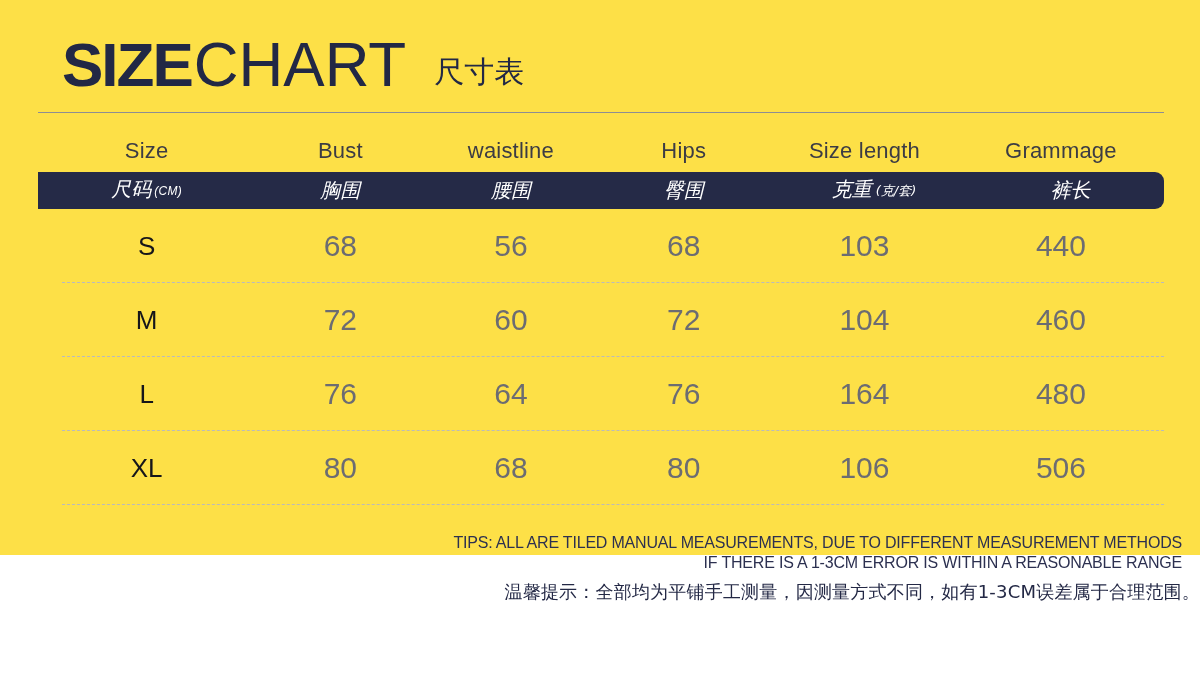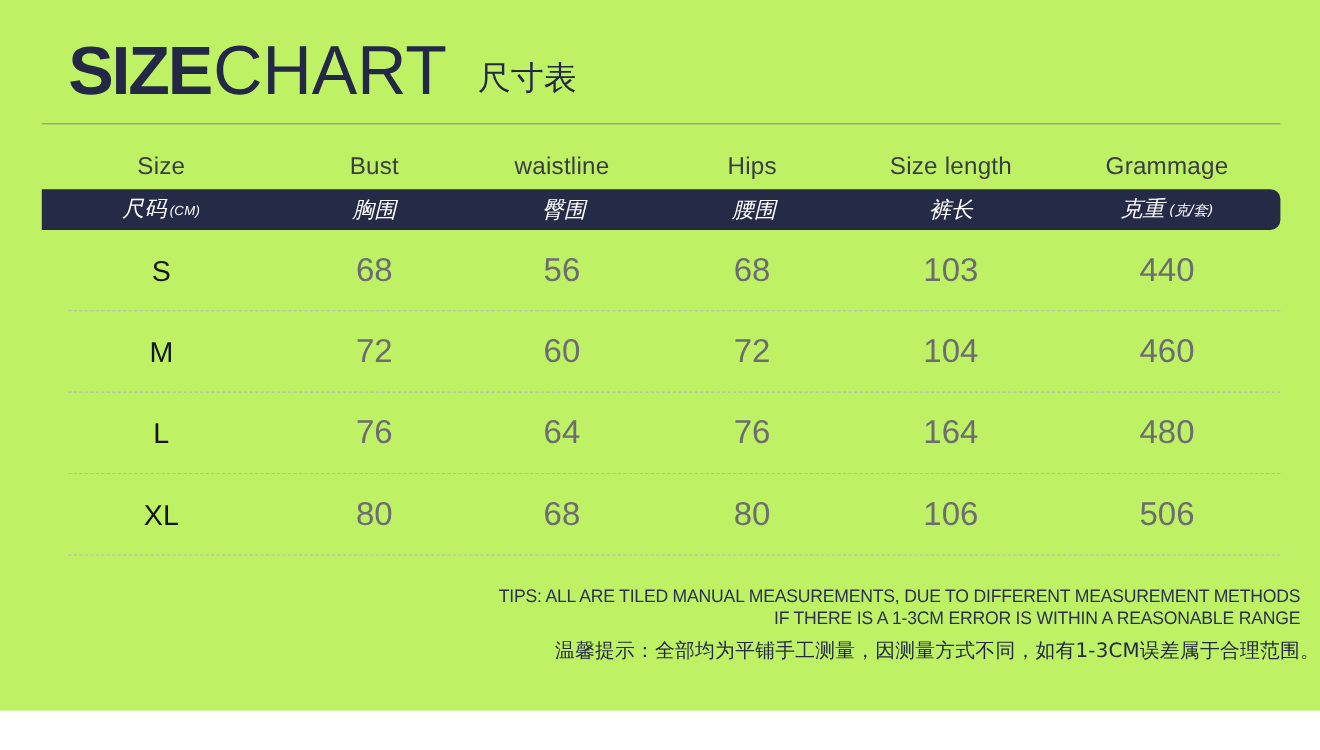--- a/index.html
+++ b/index.html
@@ -10,22 +10,22 @@
   body {
     width: 1200px;
     height: 682px;
     font-family: "Liberation Sans", sans-serif;
     color: #3a3a3a;
     overflow: hidden;
   }
   .page {
     position: relative;
     width: 1200px;
-    height: 646px;
-    background: #bef264;
+    height: 555px;
+    background: #fde047;
   }
 
   
   .title-block {
     position: absolute;
     left: 62px;
     top: 34px;
     display: flex;
     align-items: baseline;
     white-space: nowrap;
@@ -209,24 +209,24 @@
       <div class="cell c1">Bust</div>
       <div class="cell c2">waistline</div>
       <div class="cell c3">Hips</div>
       <div class="cell c4">Size length</div>
       <div class="cell c5">Grammage</div>
     </div>
 
     <div class="row head-cn">
       <div class="cell c0"><span>尺码</span><span class="unit">(CM)</span></div>
       <div class="cell c1">胸围</div>
+      <div class="cell c2">腰围</div>
       <div class="cell c3">臀围</div>
-      <div class="cell c2">腰围</div>
+      <div class="cell c5"><span>克重</span><span class="unit-cn">(克/套)</span></div>
       <div class="cell c4">裤长</div>
-      <div class="cell c5"><span>克重</span><span class="unit-cn">(克/套)</span></div>
     </div>
 
     <div class="row data-row">
       <div class="cell c0 size-cell">S</div>
       <div class="cell c1">68</div>
       <div class="cell c2">56</div>
       <div class="cell c3">68</div>
       <div class="cell c4">103</div>
       <div class="cell c5">440</div>
       <div class="dashed-sep"></div>

